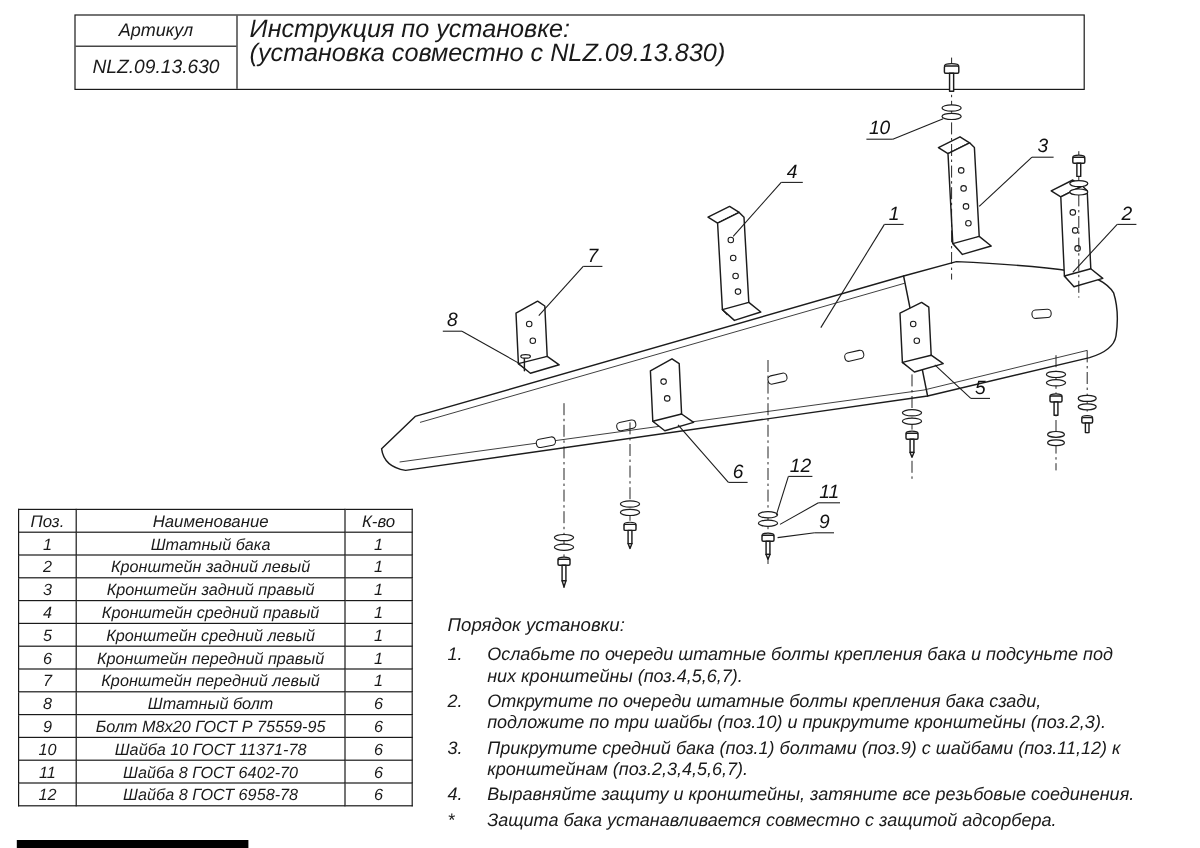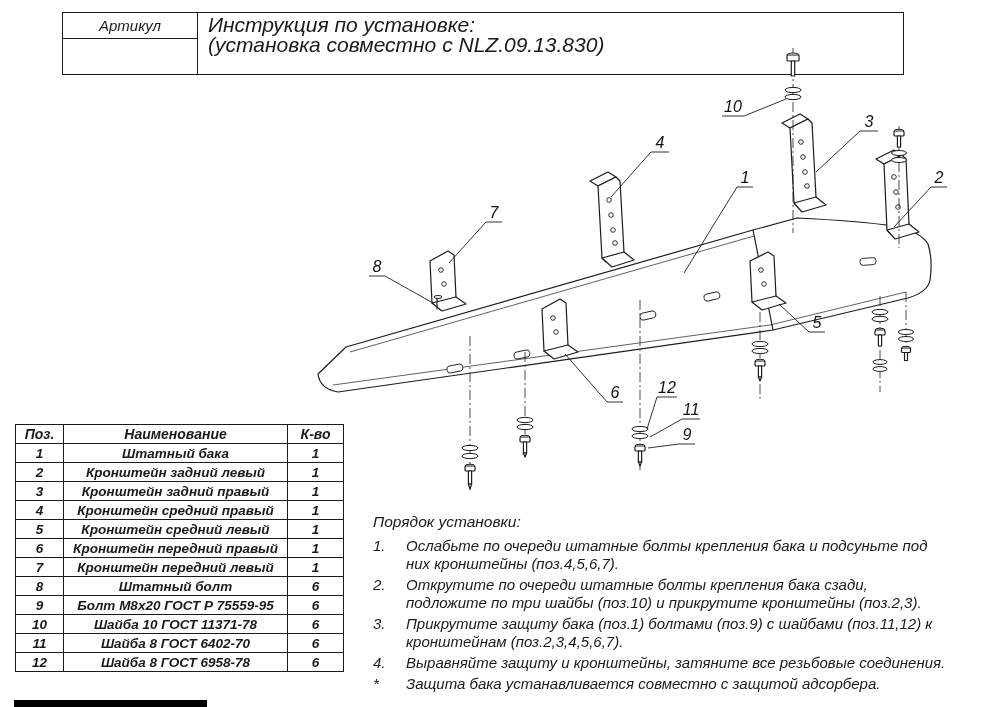--- a/index.html
+++ b/index.html
@@ -9,21 +9,21 @@
 
   
   .hdr { position:absolute; left:15px; top:12px; width:842px; height:63px; border:1.4px solid #1a1a1a; display:flex;margin-left:47px; }
   .hdr-left { width:135px; border-right:1.4px solid #1a1a1a; display:flex; flex-direction:column; }
   .hdr-article-label { height:26px; border-bottom:1.4px solid #1a1a1a; display:flex; align-items:center; justify-content:center; font-size:15px; }
   .hdr-article-value { flex:1; display:flex; align-items:center; justify-content:center; font-size:16px; }
   .hdr-right { flex:1; padding:2px 6px 0 10px; font-size:21px; line-height:19.5px; }
 
   
   table.parts { position:absolute; left:15px; top:424px; border-collapse:collapse; font-size:13.5px; font-style:italic; }
-  .parts th, .parts td { border:1.4px solid #1a1a1a; text-align:center; vertical-align:middle; padding:1px 3px; height:19px; font-weight:bold; }
+  .parts th, .parts td { border:1.4px solid #1a1a1a; text-align:center; vertical-align:middle; padding:1px 3px; height:19px; font-weight:normal; }
   .parts th { font-size:14px; }
   .col-pos { width:48px; }
   .col-name { width:224px; }
   .col-qty { width:56px; }
 
   
   .steps { position:absolute; left:373px; top:513px; width:578px; font-size:15px; line-height:18px; }
   .steps-title { font-size:15.5px; margin-bottom:6px; }
   .step { display:flex; margin-bottom:3px; }
   .step .n { flex:0 0 33px; }
@@ -43,20 +43,21 @@
   .bottom-bar { position:absolute; left:14px; top:700px; width:193px; height:7px; background:#000; }
 </style>
 </head>
 <body>
 
 <div class="page">
 
   <div class="hdr">
     <div class="hdr-left">
       <div class="hdr-article-label">Артикул</div>
+      <div class="hdr-article-value">NLZ.09.13.630</div>
     </div>
     <div class="hdr-right">
       <div>Инструкция по установке:</div>
       <div>(установка совместно с NLZ.09.13.830)</div>
     </div>
   </div>
 
   <svg class="drawing" width="1000" height="707" viewBox="0 0 1000 707">
 
     <g>
@@ -322,21 +323,21 @@
     <div class="step">
       <span class="n">1.</span>
       <span class="t">Ослабьте по очереди штатные болты крепления бака и подсуньте под них кронштейны (поз.4,5,6,7).</span>
     </div>
     <div class="step">
       <span class="n">2.</span>
       <span class="t">Открутите по очереди штатные болты крепления бака сзади, подложите по три шайбы (поз.10) и прикрутите кронштейны (поз.2,3).</span>
     </div>
     <div class="step">
       <span class="n">3.</span>
-      <span class="t">Прикрутите защиту бака (поз.1) болтами (поз.9) с шайбами (поз.11,12) к кронштейнам (поз.2,3,4,5,6,7).</span>
+      <span class="t">Прикрутите средний бака (поз.1) болтами (поз.9) с шайбами (поз.11,12) к кронштейнам (поз.2,3,4,5,6,7).</span>
     </div>
     <div class="step">
       <span class="n">4.</span>
       <span class="t">Выравняйте защиту и кронштейны, затяните все резьбовые соединения.</span>
     </div>
     <div class="step">
       <span class="n">*</span>
       <span class="t">Защита бака устанавливается совместно с защитой адсорбера.</span>
     </div>
   </div>

